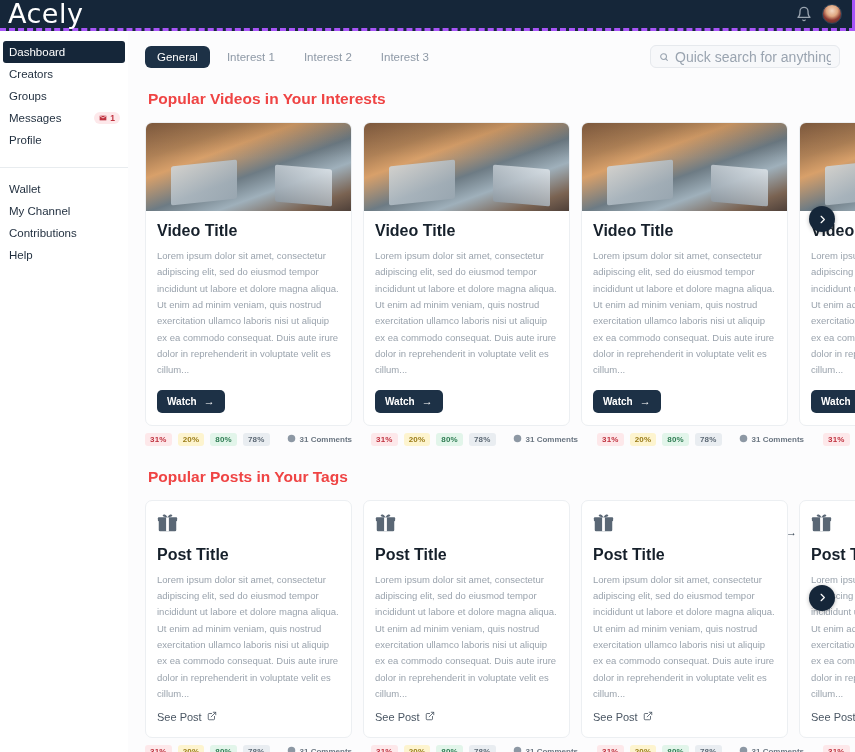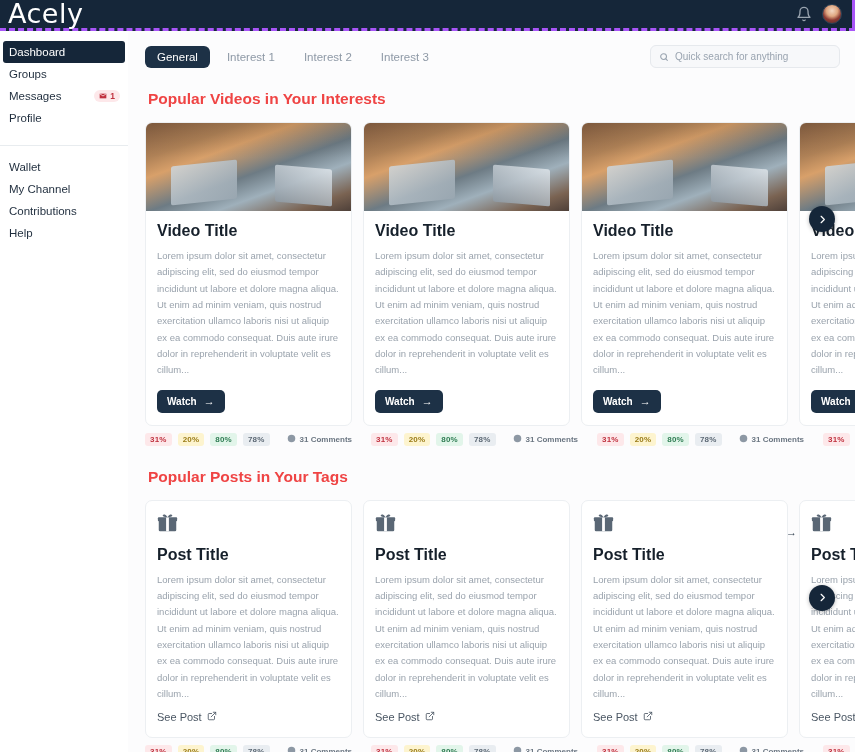--- a/index.html
+++ b/index.html
@@ -103,21 +103,21 @@
     width: 190px; height: 23px;
     background: #f7f8fa;
     border: 1px solid #e6e9ed;
     border-radius: 6px;
     display: flex; align-items: center;
     padding: 0 8px; gap: 6px;
   }
   .search-box svg { width: 10px; height: 10px; flex: none; }
   .search-input {
     border: none; outline: none; background: transparent;
-    font-size: 10px; color: #9aa4b0; width: 100%;
+    font-size: 14px; color: #9aa4b0; width: 100%;
     font-family: "Liberation Sans", sans-serif;
   }
   .search-input::placeholder { color: #9aa4b0; }
 
   
   .section-title {
     font-size: 15.5px; font-weight: 700; color: #ef4444;
     padding: 0 0 0 3px; margin: 22px 0 14px 0;
   }
   .section { padding: 0 0 0 17px; position: relative; }
@@ -244,20 +244,23 @@
     <div class="avatar"></div>
   </div>
 </div>
 
 <div class="body-wrap">
 
   <nav class="sidebar">
 
     <div class="nav-item active">
       <span class="nav-label">Dashboard</span>
+    </div>
+    <div class="nav-item">
+      <span class="nav-label">Creators</span>
     </div>
     <div class="nav-item">
       <span class="nav-label">Groups</span>
     </div>
     <div class="nav-item">
       <span class="nav-label">Messages</span>
       <span class="nav-badge">
         <span>
           <svg viewBox="0 0 24 24" fill="#c0323f">
             <path d="M2 5h20v14H2z" fill="#c0323f"></path>

